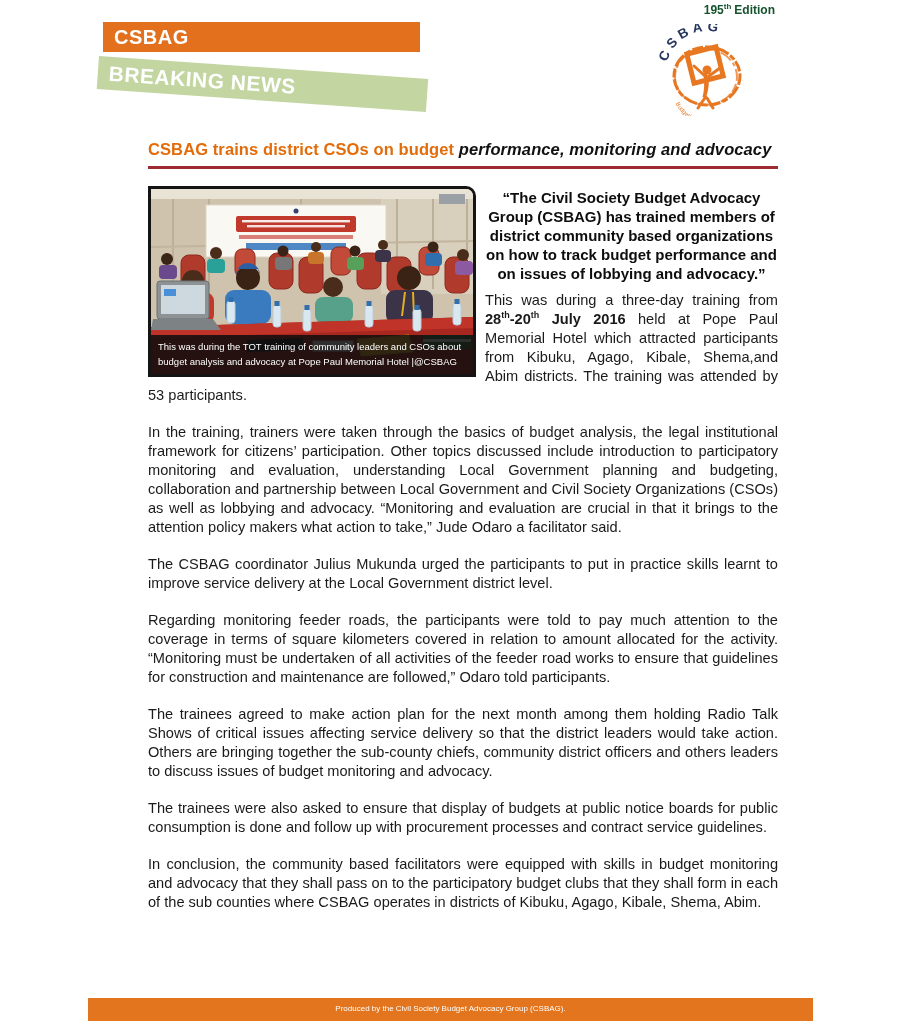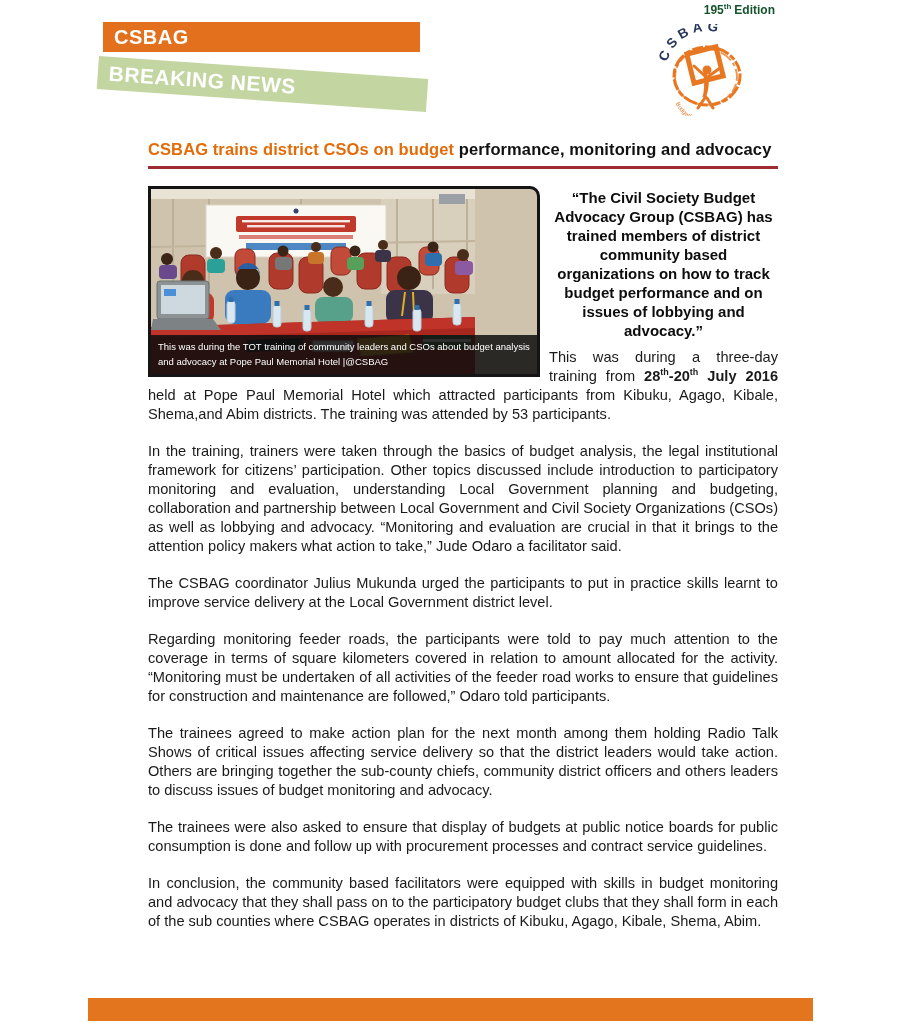--- a/index.html
+++ b/index.html
@@ -27,31 +27,31 @@
   }
   .logo { position:absolute; left:650px; top:24px; width:115px; height:92px; }
 
   
   .headline {
     position:absolute; left:148px; top:140px; width:630px;
     font-size:16.5px; font-weight:bold; padding-bottom:7px;
     border-bottom:3px solid #9E2B31; letter-spacing:.1px;
   }
   .hl-orange { color:#E36C0A; }
-  .hl-black  { color:#111111; }
+  .hl-black  { color:#111111;font-style:italic; }
 
   
   .article {
     position:absolute; left:148px; top:184px; width:630px;
     font-size:14.6px; line-height:19px; text-align:justify;
   }
   .article sup { font-size:9px; line-height:0; }
 
   figure.photo {
-    float:left; width:392px; height:191px; margin:2px 9px 4px 0;
+    float:left; width:328px; height:191px; margin:2px 9px 4px 0;
     border:3px solid #141414; border-top-right-radius:10px;
     box-sizing:border-box; position:relative; overflow:hidden; background:#cfc3ad;
   }
   .caption {
     position:absolute; left:0; bottom:0; width:100%; box-sizing:border-box;
     background:rgba(14,14,14,0.85); color:#ffffff; font-size:9.5px;
     line-height:1.6; padding:4px 7px 5px; text-align:left;
   }
 
   .quote {
@@ -246,15 +246,16 @@
 
     <p class="body-p">In the training, trainers were taken through the basics of budget analysis, the legal institutional framework for citizens’ participation. Other topics discussed include introduction to participatory monitoring and evaluation, understanding Local Government planning and budgeting, collaboration and partnership between Local Government and Civil Society Organizations (CSOs) as well as lobbying and advocacy. “Monitoring and evaluation are crucial in that it brings to the attention policy makers what action to take,” Jude Odaro a facilitator said.</p>
     <p class="body-p">The CSBAG coordinator Julius Mukunda urged the participants to put in practice skills learnt to improve service delivery at the Local Government district level.</p>
     <p class="body-p">Regarding monitoring feeder roads, the participants were told to pay much attention to the coverage in terms of square kilometers covered in relation to amount allocated for the activity. “Monitoring must be undertaken of all activities of the feeder road works to ensure that guidelines for construction and maintenance are followed,” Odaro told participants.</p>
     <p class="body-p">The trainees agreed to make action plan for the next month among them holding Radio Talk Shows of critical issues affecting service delivery so that the district leaders would take action. Others are bringing together the sub-county chiefs, community district officers and others leaders to discuss issues of budget monitoring and advocacy.</p>
     <p class="body-p">The trainees were also asked to ensure that display of budgets at public notice boards for public consumption is done and follow up with procurement processes and contract service guidelines.</p>
     <p class="body-p">In conclusion, the community based facilitators were equipped with skills in budget monitoring and advocacy that they shall pass on to the participatory budget clubs that they shall form in each of the sub counties where CSBAG operates in districts of Kibuku, Agago, Kibale, Shema, Abim.</p>
   </div>
 
   <footer class="footer">
+    <div>Produced by the Civil Society Budget Advocacy Group (CSBAG).</div>
   </footer>
 
 </div>
 
 </body></html>

